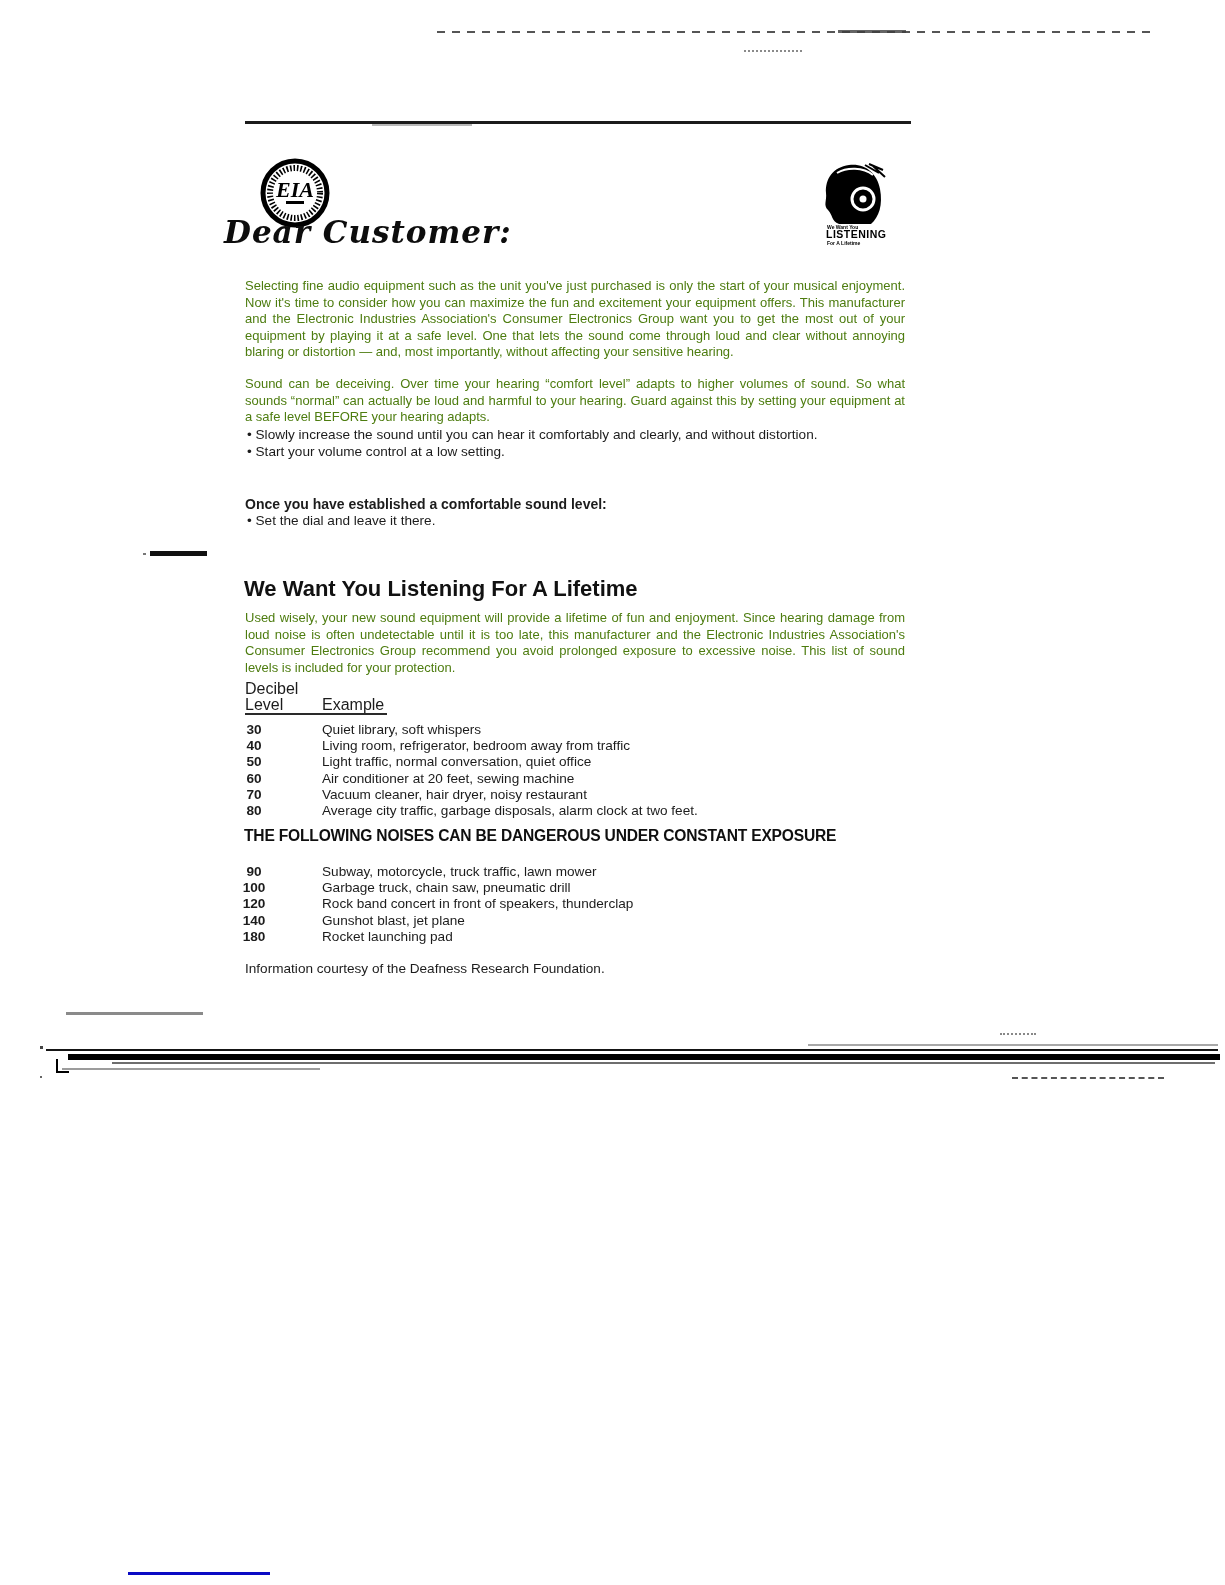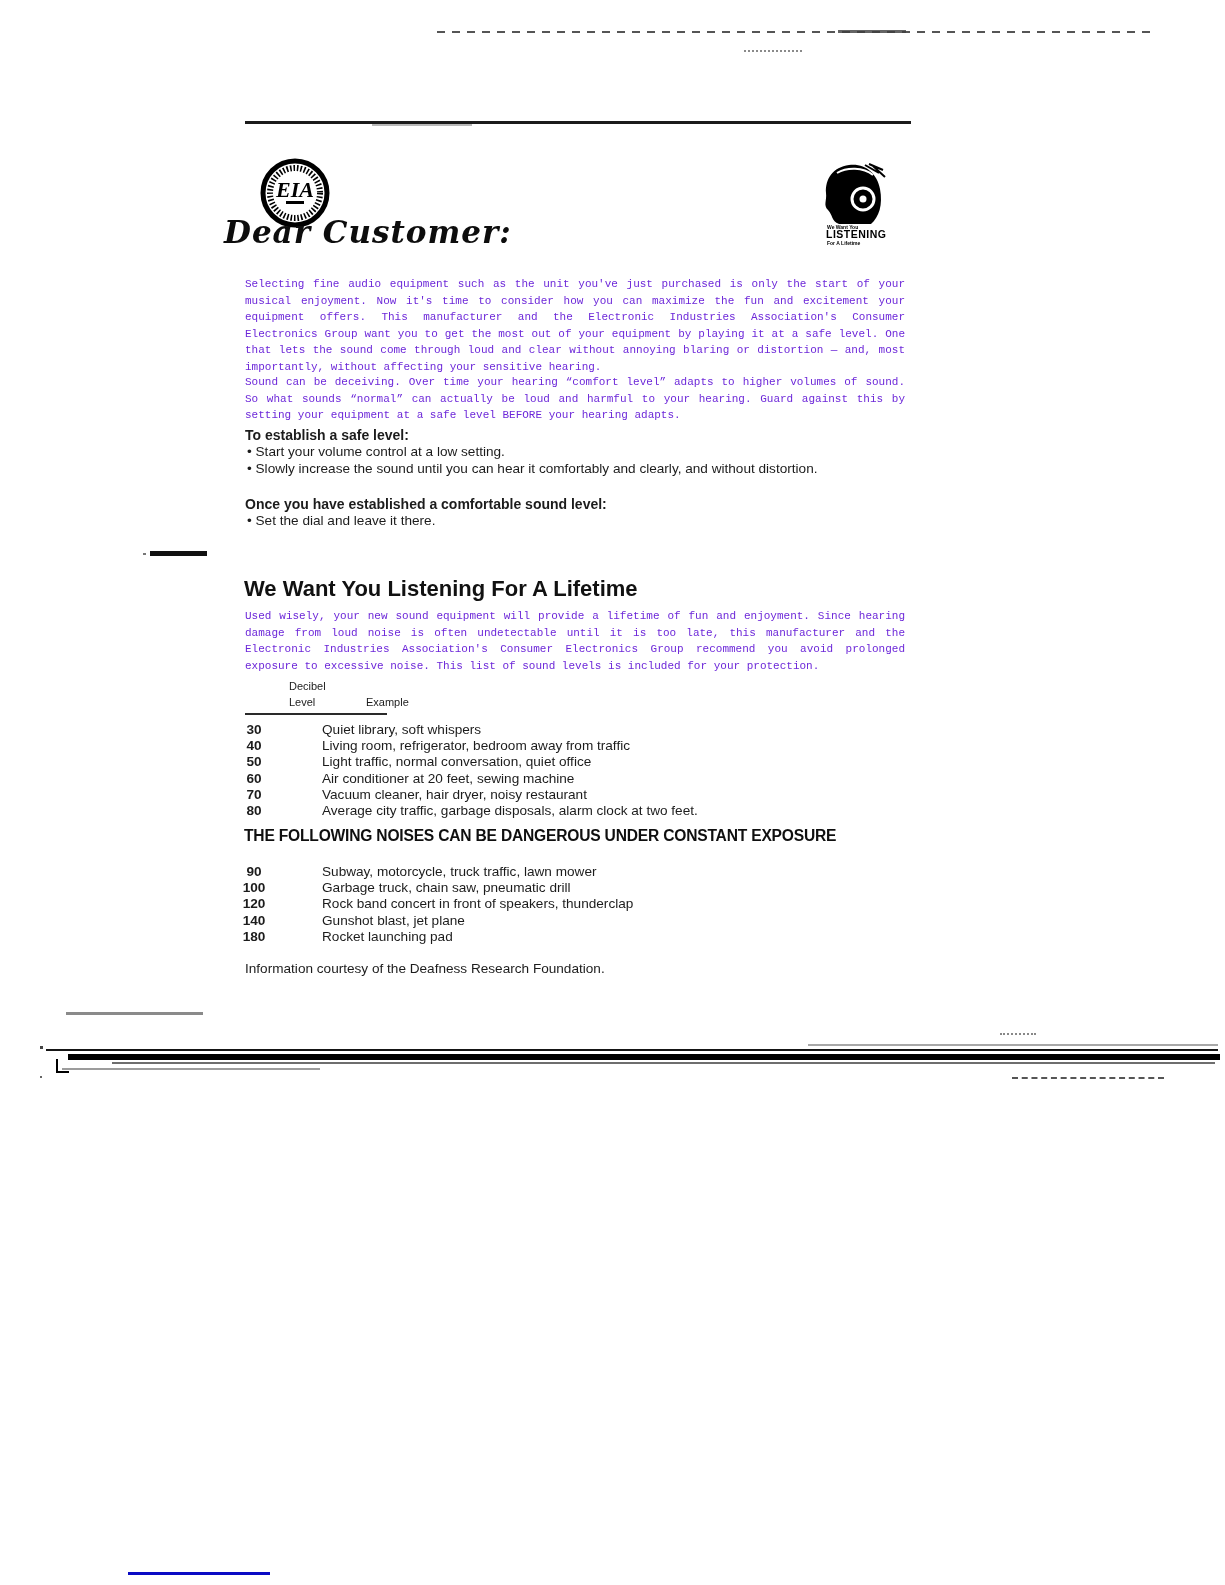--- a/index.html
+++ b/index.html
@@ -29,35 +29,35 @@
   .b-dot2{left:40px;top:1076px;width:2px;height:2px;background:#666;}
   .b-dashes{left:1012px;top:1077px;width:152px;height:0;border-top:2px dashed #555;}
   .b-dots-small{left:1000px;top:1033px;width:36px;height:0;border-top:2px dotted #888;}
   .blue-line{left:128px;top:1572px;width:142px;height:2.5px;background:#0a0ac4;}
   
   .eia-logo{left:259px;top:157px;}
   .listen-logo{left:813px;top:163px;}
   .salutation{left:224px;top:214px;font-family:"DejaVu Serif",serif;
     font-style:italic;font-weight:bold;font-size:31px;letter-spacing:1px;color:#0d0d0d;}
   
-  .para{width:660px;font-size:11px;line-height:16.6px;text-align:justify;color:#6d28d9;font-family:Liberation Mono, monospace;}
+  .para{width:660px;font-size:13px;line-height:16.6px;text-align:justify;color:#4d7c0f;}
   .p1{left:245px;top:265px;}
   .p2{left:245px;top:363px;}
   .p3{left:245px;top:539px;}
   .p4{left:245px;top:597px;}
   .sec{left:245px;width:660px;font-size:13.6px;line-height:16.8px;}
   .sec-safe{top:427px;}
   .sec-once{top:496px;}
   .sec .h{font-weight:bold;font-size:14px;}
   .bullet{padding-left:2px;}
   .bullet::before{content:"\2022\00a0";}
   .h-lifetime{left:244px;top:576px;font-weight:bold;font-size:22px;color:#111;}
   .h-danger{left:244px;top:827px;font-weight:bold;font-size:15.6px;letter-spacing:-0.2px;color:#0f0f0f;}
   
-  .tbl-label{font-size:11px;margin-left:44px;}
+  .tbl-label{font-size:16px;}
   .decibel-word{left:245px;top:680px;}
   .level-word{left:245px;top:696px;}
   .example-word{left:322px;top:696px;}
   .tbl-underline{left:245px;top:713px;width:142px;height:1.6px;background:#2a2a2a;}
   .dbrows{left:240px;font-size:13.6px;}
   .rows-safe{top:722px;}
   .rows-danger{top:864px;}
   .dbrow{position:relative;height:16.2px;line-height:16.2px;}
   .dbrow .lvl{position:absolute;left:0;width:28px;text-align:center;font-weight:bold;}
   .dbrow .ex{position:absolute;left:82px;white-space:nowrap;}
@@ -91,23 +91,22 @@
     <text x="13" y="75" font-family="Liberation Sans, sans-serif" font-weight="bold" font-size="10.5" letter-spacing="0.5" fill="#000">LISTENING</text>
     <text x="14" y="82" font-family="Liberation Sans, sans-serif" font-weight="bold" font-size="5" fill="#000">For A Lifetime</text>
   </svg>
 
   <div class="abs salutation">Dear Customer:</div>
 
   <p class="abs para p1">Selecting fine audio equipment such as the unit you've just purchased is only the start of your musical enjoyment. Now it's time to consider how you can maximize the fun and excitement your equipment offers. This manufacturer and the Electronic Industries Association's Consumer Electronics Group want you to get the most out of your equipment by playing it at a safe level. One that lets the sound come through loud and clear without annoying blaring or distortion — and, most importantly, without affecting your sensitive hearing.</p>
   <p class="abs para p2">Sound can be deceiving. Over time your hearing “comfort level” adapts to higher volumes of sound. So what sounds “normal” can actually be loud and harmful to your hearing. Guard against this by setting your equipment at a safe level BEFORE your hearing adapts.</p>
 
   <div class="abs sec sec-safe">
-    <div class="h">To establish a safe level:</div>
+    <div class="bullet"><span>Slowly increase the sound until you can hear it comfortably and clearly, and without distortion.</span></div>
     <div class="bullet"><span>Start your volume control at a low setting.</span></div>
-    <div class="bullet"><span>Slowly increase the sound until you can hear it comfortably and clearly, and without distortion.</span></div>
   </div>
 
   <div class="abs sec sec-once">
     <div class="h">Once you have established a comfortable sound level:</div>
     <div class="bullet"><span>Set the dial and leave it there.</span></div>
   </div>
 
   <div class="abs margin-bar"></div>
   <div class="abs margin-bar-dot"></div>
 

